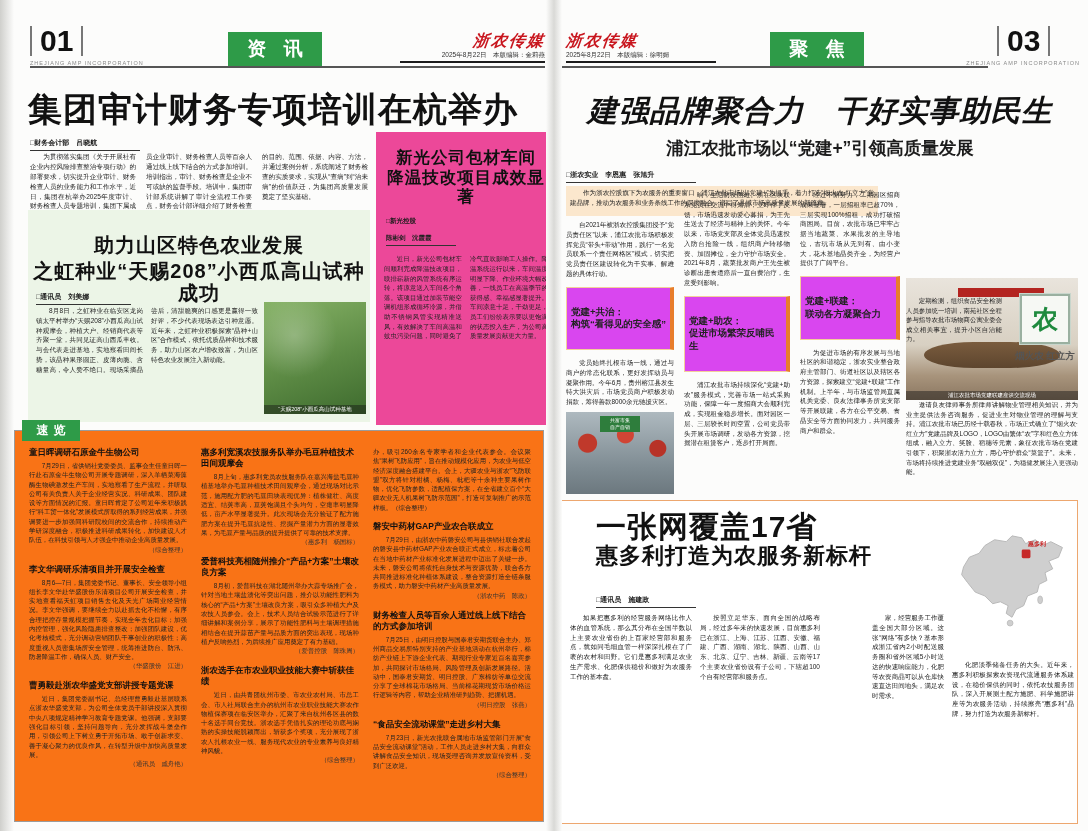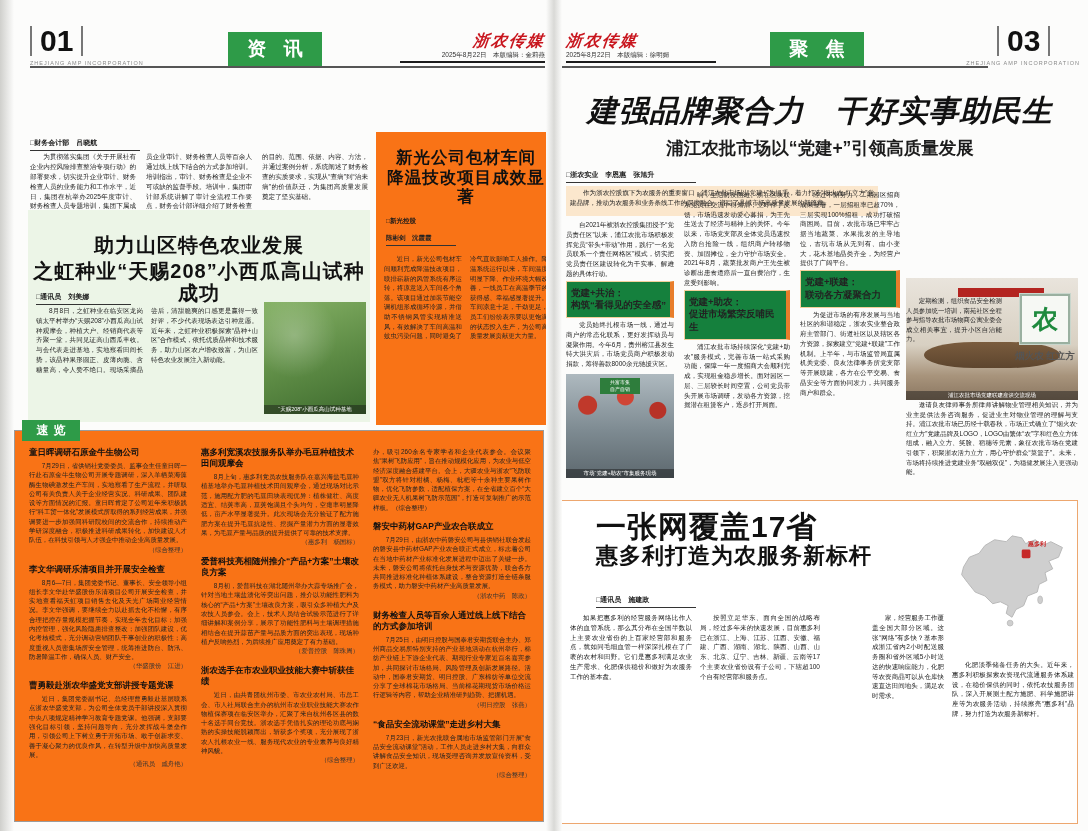--- a/index.html
+++ b/index.html
@@ -23,58 +23,59 @@
   .darkbar{background:#1c1c1c;height:1.5px;}
   .cols2{column-count:2;column-gap:8px;}
   .cols3{column-count:3;column-gap:10px;}
   .photo{position:relative;overflow:hidden;}
   .photocap{position:absolute;left:0;right:0;bottom:0;background:rgba(20,20,20,.45);color:#fff;
     font-size:5.5px;text-align:center;padding:1px 2px;line-height:1.3;}
   .brief-title{font-size:8.5px;font-weight:bold;line-height:1.3;margin-bottom:3px;color:#111;}
   .brief-body{font-size:6.4px;line-height:1.45;text-align:justify;color:#222;text-indent:2em;}
   .brief-sig{font-size:6.4px;text-align:right;color:#333;margin-bottom:9px;margin-top:1px;}
   .brief-col{position:absolute;top:16px;width:158px;height:362px;overflow:hidden;}
-  .pbox{background:#15803d;border:1px solid #f3cf9b;border-right:4px solid #e87d2b;
-    padding:5px 4px;margin:2px 0;}
+  .pbox{background:#d946ef;border:1px solid #f3cf9b;border-right:4px solid #e87d2b;
+    padding:18px 4px;margin:8px 0;}
   .pbox .tag{font-size:9.5px;font-weight:900;color:#222;line-height:1.35;}
   .pbox .ttl{font-size:9.5px;font-weight:900;color:#222;line-height:1.35;}
   .ftxt{font-size:6.5px;line-height:1.5;text-align:justify;color:#222;text-indent:2em;}
   .clip{overflow:hidden;}
 </style>
 </head>
 <body>
 
 <div class="sheet">
   <div class="edge-l"></div>
 
   <div class="abs pagenum" style="left:30px;top:26px;">01</div>
   <div class="abs orgtxt" style="left:30px;top:60px;">ZHEJIANG AMP INCORPORATION</div>
   <div class="abs rule" style="left:30px;top:66px;width:515px;"></div>
   <div class="abs secbox" style="left:228px;top:32px;width:94px;height:34px;">资 讯</div>
   <div class="abs masthead" style="left:420px;top:31px;width:125px;text-align:right;">浙农传媒</div>
   <div class="abs dateline" style="left:390px;top:51px;width:155px;text-align:right;">2025年8月22日　本版编辑：金莉燕</div>
   <div class="abs darkbar" style="left:400px;top:61px;width:145px;"></div>
 
+  <div class="abs hd" style="left:28px;top:90px;width:500px;font-size:34px;">集团审计财务专项培训在杭举办</div>
 
   <div class="abs" style="left:28px;top:210px;width:342px;height:212px;background:#ecf5e7;"></div>
 
   <div class="abs byline" style="left:30px;top:138px;width:110px;">□财务会计部　吕晓航</div>
   <div class="abs bodytxt cols3 clip" style="left:30px;top:152px;width:338px;height:82px;">为贯彻落实集团《关于开展社有企业内控风险排查整治专项行动》的部署要求，切实提升企业审计、财务检查人员的业务能力和工作水平，近日，集团在杭举办2025年度审计、财务检查人员专题培训，集团下属成员企业审计、财务检查人员等百余人通过线上线下结合的方式参加培训。培训指出，审计、财务检查是企业不可或缺的监督手段。培训中，集团审计部系统讲解了审计全流程工作要点，财务会计部详细介绍了财务检查的目的、范围、依据、内容、方法，并通过案例分析，系统阐述了财务检查的实质要求，实现从“查病”到“治未病”的价值跃迁，为集团高质量发展奠定了坚实基础。</div>
 
   <div class="abs hd" style="left:28px;top:234px;width:342px;font-size:20px;text-align:center;">助力山区特色农业发展</div>
   <div class="abs hd" style="left:28px;top:260px;width:342px;font-size:20px;text-align:center;">之虹种业“天赐208”小西瓜高山试种成功</div>
   <div class="abs byline" style="left:36px;top:292px;width:95px;">□通讯员　刘美娜</div>
   <div class="abs bodytxt cols2 clip" style="left:36px;top:306px;width:222px;height:110px;font-size:6.5px;">8月8日，之虹种业在临安区龙岗镇太平村举办“天赐208”小西瓜高山试种观摩会，种植大户、经销商代表等齐聚一堂，共同见证高山西瓜丰收。与会代表走进基地，实地察看田间长势，该品种果形圆正、皮薄肉脆、含糖量高，令人赞不绝口。现场采摘品尝后，清甜脆爽的口感更是赢得一致好评，不少代表现场表达引种意愿。近年来，之虹种业积极探索“品种+山区”合作模式，依托优质品种和技术服务，助力山区农户增收致富，为山区特色农业发展注入新动能。</div>
   <div class="abs photo" style="left:264px;top:302px;width:102px;height:112px;background:
       radial-gradient(circle at 30% 30%, rgba(255,255,255,.25), rgba(255,255,255,0) 40%),
       linear-gradient(160deg,#86b266 0%,#5c8a44 55%,#3e6b2e 100%);">
     <div class="photocap">“天赐208”小西瓜高山试种基地</div>
   </div>
 
-  <div class="abs" style="left:376px;top:132px;width:180px;height:293px;background:#f97316;">
+  <div class="abs" style="left:376px;top:132px;width:180px;height:293px;background:#ec4899;">
     <div class="hd" style="margin:16px 6px 0;font-size:16.5px;text-align:center;">新光公司包材车间</div>
     <div class="hd" style="margin:4px 6px 0;font-size:16.5px;text-align:center;font-family:Liberation Mono, monospace;">降温技改项目成效显著</div>
     <div style="margin:10px 0 0 10px;font-size:6.5px;font-weight:bold;">□新光控股</div>
     <div class="byline" style="display:inline-block;margin:1px 0 0 10px;font-size:6.5px;width:70px;">陈彬剑　沈霞霞</div>
     <div class="bodytxt cols2 clip" style="margin:8px 8px 0;height:190px;font-size:6.4px;">近日，新光公司包材车间顺利完成降温技改项目，联排崭新的风管系统有序运转，将凉意送入车间各个角落。该项目通过加装节能空调机组形成循环冷源，并借助不锈钢风管实现精准送风，有效解决了车间高温和蚊虫污染问题，同时避免了冷气直吹影响工人操作。降温系统运行以来，车间温度明显下降、作业环境大幅改善，一线员工在高温季节的获得感、幸福感显著提升。车间凉意十足，干劲更足，员工们纷纷表示要以更饱满的状态投入生产，为公司高质量发展贡献更大力量。</div>
   </div>
 
   <div class="abs" style="left:14px;top:430px;width:530px;height:392px;border:1px solid #9b9b9b;background:#f97316;">
     <div class="brief-col" style="left:14px;">
       <div class="brief-title">童日晖调研石原金牛生物公司</div>

